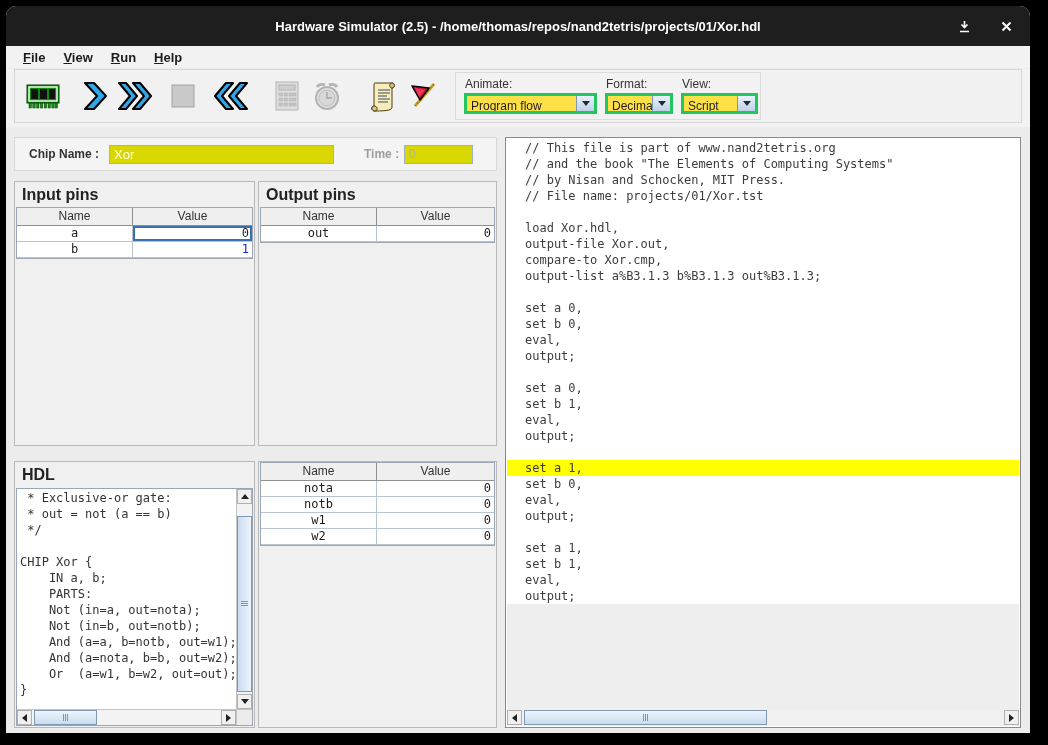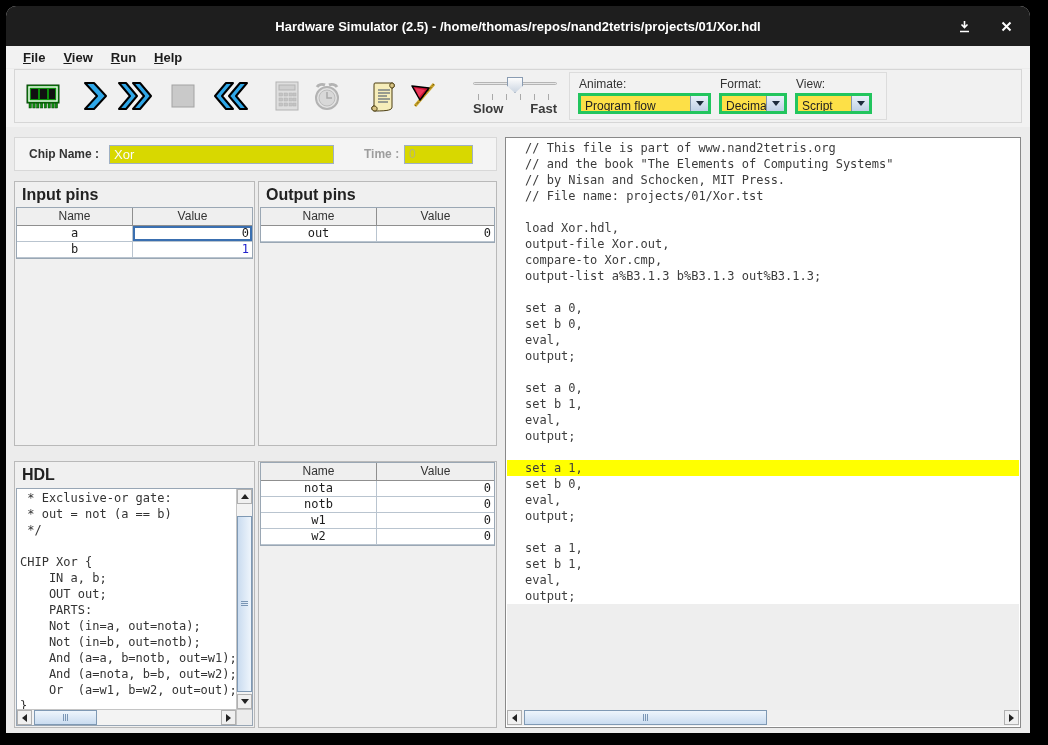--- a/index.html
+++ b/index.html
@@ -39,21 +39,21 @@
   .track-line { position:absolute; left:0; right:0; top:6px; height:3px; background:#e7e7e7; border:1px solid #b5b5b5; border-radius:2px; }
   .slider-thumb {
     position:absolute; left:34px; top:1px; width:16px; height:16px;
     background:linear-gradient(#fdfdfd,#ccd6e2); border:1px solid #8a9cb2;
     clip-path:polygon(0 0,100% 0,100% 55%,50% 100%,0 55%);
   }
   .ticks { height:6px; margin:1px 5px 0; background:repeating-linear-gradient(to right,#a9a9a9 0 1px,transparent 1px 14px); }
   .slider-labels { display:flex; justify-content:space-between; font-weight:bold; font-size:13px; color:#3a3a3a; margin-top:1px; }
   
   .dd-group {
-    margin-left:12px; height:48px; display:flex; gap:8px; padding:2px 14px 0 8px;
+    margin-left:12px; height:48px; display:flex; gap:8px; padding:2px 2px 0 8px;
     border:1px solid #dcdcdc; background:#f2f2f2;
   }
   .dd { display:flex; flex-direction:column; }
   .dd-label { height:16px; font-size:12px; color:#333; padding:2px 0 0 1px; }
   .combo { display:flex; border:3px solid #22c55e; background:#fde047; height:21px; margin-top:2px; }
   .combo-text { flex:1; font-size:12px; padding:3px 4px 0; color:#222; white-space:nowrap; overflow:hidden; }
   .combo-btn { width:18px; flex:none; background:linear-gradient(#eaf1f9,#bfd1e5); border-left:1px solid #8195ad; display:flex; align-items:center; justify-content:center; }
   .combo-btn::after { content:""; width:0; height:0; border-left:4px solid transparent; border-right:4px solid transparent; border-top:5px solid #1d2c3c; }
   .w-animate{width:133px;} .w-format{width:68px;text-align:center;} .w-view{width:77px;}
   
@@ -229,31 +229,20 @@
 
       <div class="tbtn">
         <svg width="32" height="32" viewBox="0 0 32 32">
           <path d="M27 4L8 26" stroke="#c9a227" stroke-width="3"></path>
           <path d="M27 4L8 26" stroke="#6b5a10" stroke-width="1" stroke-dasharray="2 2"></path>
           <path d="M5 6l17 2-9 12z" fill="#d01335" stroke="#000" stroke-width="1.5" stroke-linejoin="round"></path>
           <path d="M8 8l10 2-6 7z" fill="#ff5577" opacity="0.6"></path>
         </svg>
       </div>
 
-      <div class="slider-block">
-        <div class="slider-track">
-          <div class="track-line"></div>
-          <div class="slider-thumb"></div>
-        </div>
-        <div class="ticks"></div>
-        <div class="slider-labels">
-          <span>Slow</span>
-          <span>Fast</span>
-        </div>
-      </div>
 
       <div class="dd-group">
         <div class="dd">
           <div class="dd-label">Animate:</div>
           <div class="combo w-animate">
             <div class="combo-text">Program flow</div>
             <div class="combo-btn"></div>
           </div>
         </div>
         <div class="dd">
@@ -326,21 +315,20 @@
       <div class="panel-title">HDL</div>
       <div class="code-wrap">
         <div class="code-view" id="hdl-lines">
 
         <div class="code-line"> * Exclusive-or gate:</div>
             <div class="code-line"> * out = not (a == b)</div>
             <div class="code-line"> */</div>
             <div class="code-line"></div>
             <div class="code-line">CHIP Xor {</div>
             <div class="code-line">    IN a, b;</div>
-            <div class="code-line">    OUT out;</div>
             <div class="code-line">    PARTS:</div>
             <div class="code-line">    Not (in=a, out=nota);</div>
             <div class="code-line">    Not (in=b, out=notb);</div>
             <div class="code-line">    And (a=a, b=notb, out=w1);</div>
             <div class="code-line">    And (a=nota, b=b, out=w2);</div>
             <div class="code-line">    Or  (a=w1, b=w2, out=out);</div>
             <div class="code-line">}</div>
           </div>
         <div class="vscroll">
           <div class="sb-btn" style="left:0;top:0;">

